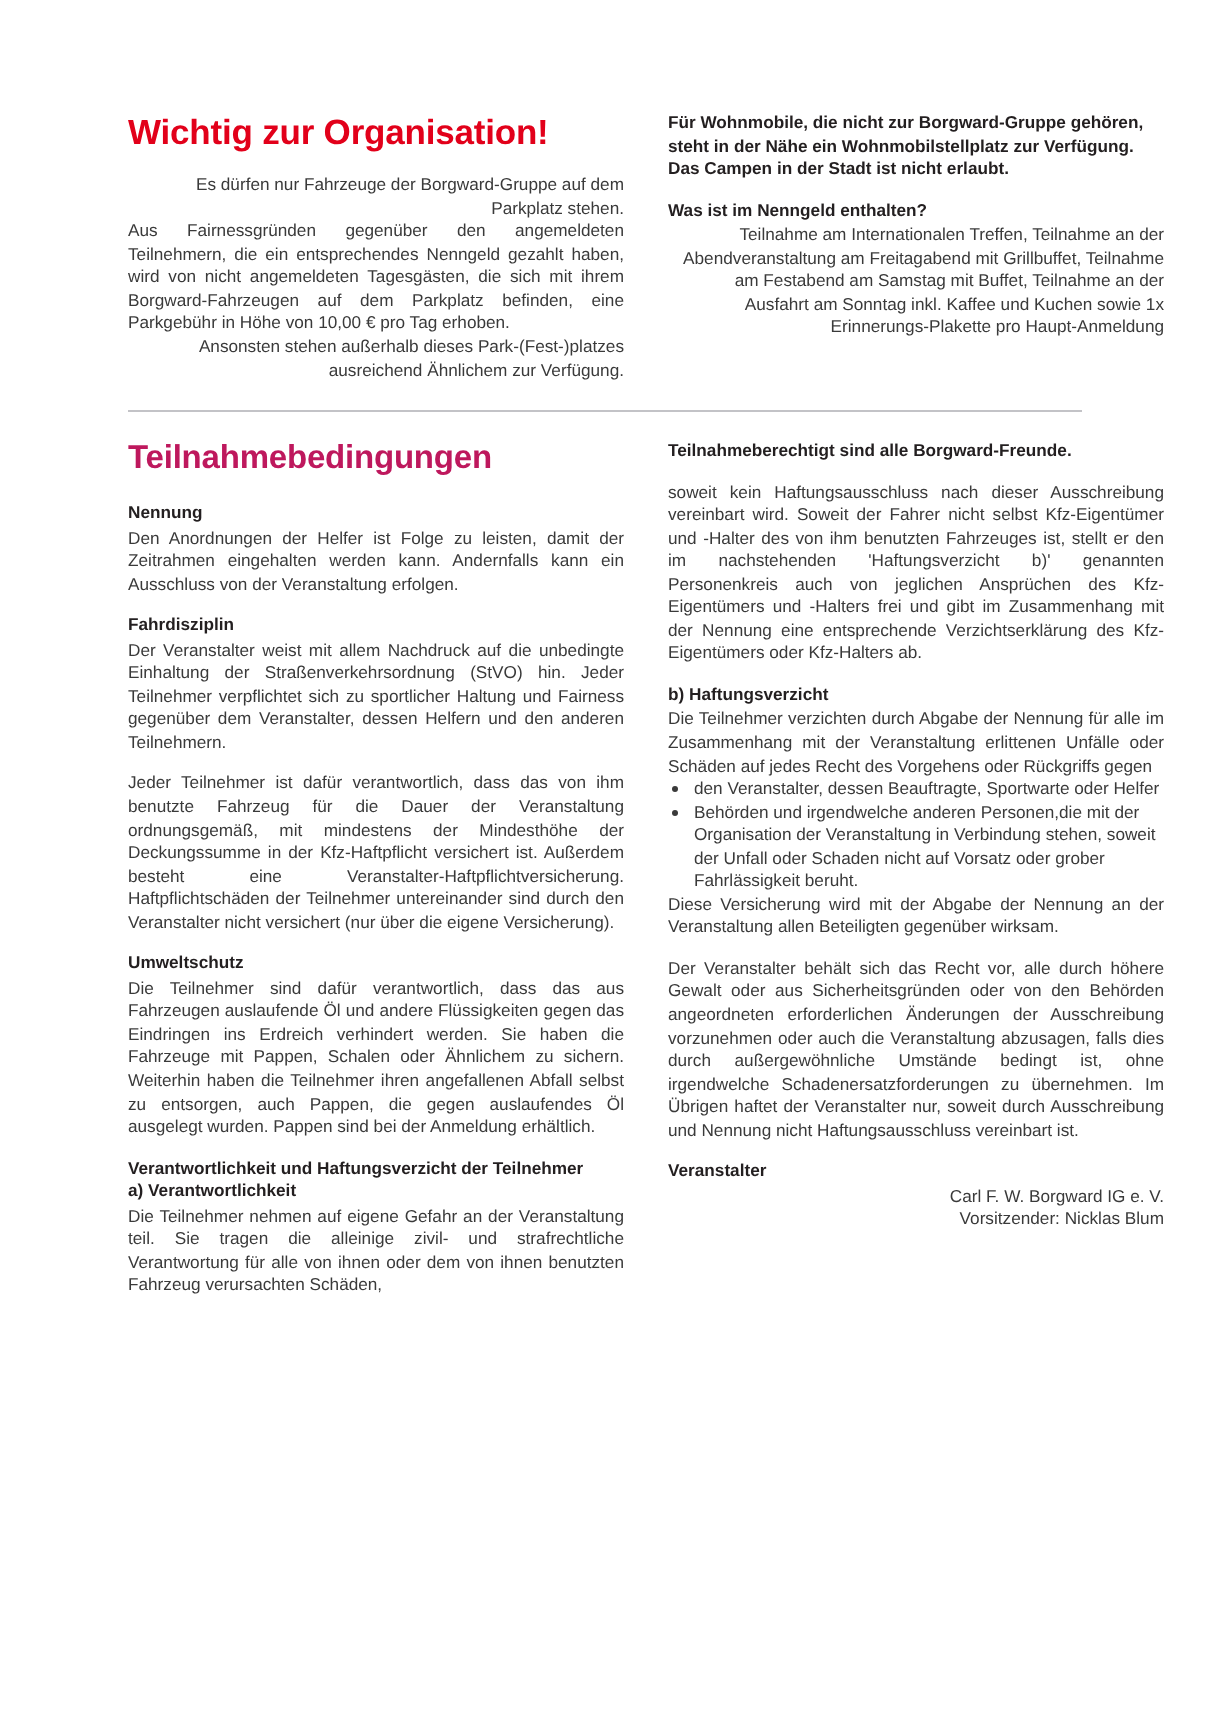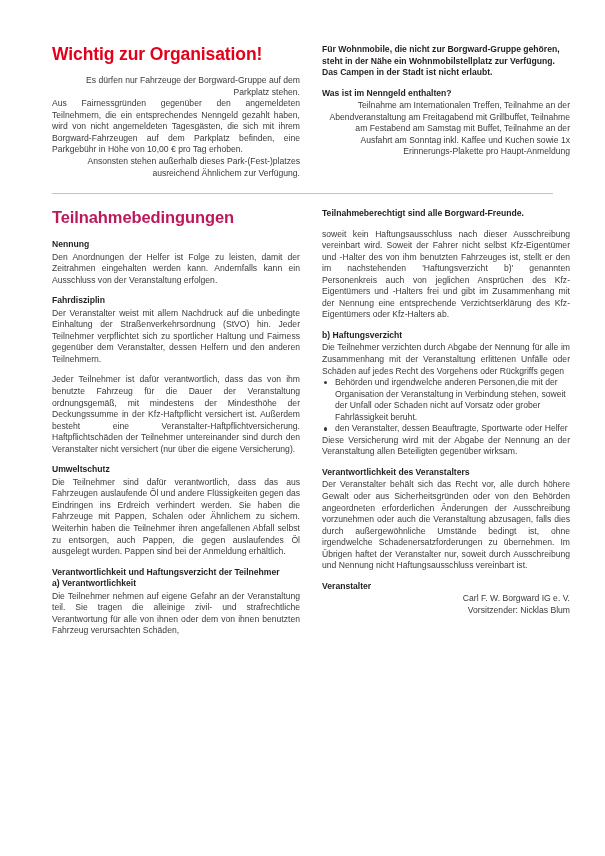--- a/index.html
+++ b/index.html
@@ -13,21 +13,21 @@
     font-family: "Liberation Sans", sans-serif;
     color: #2b2b2b;
     -webkit-font-smoothing: antialiased;
   }
 
   .page {
     position: relative;
     width: 605px;
     height: 686px;
     box-sizing: border-box;
-    padding: 4px;
+    padding: 16px;
     overflow: hidden;
   }
 
   
   .section {
     display: flex;
     gap: 22px;
     padding: 0 48px 0 48px;
     box-sizing: border-box;
   }
@@ -200,33 +200,32 @@
       <p class="body just">soweit kein Haftungsausschluss nach dieser Ausschreibung vereinbart wird. Soweit der Fahrer nicht selbst Kfz-Eigentümer und -Halter des von ihm benutzten Fahrzeuges ist, stellt er den im nachstehenden 'Haftungsverzicht b)' genannten Personenkreis auch von jeglichen Ansprüchen des Kfz-Eigentümers und -Halters frei und gibt im Zusammenhang mit der Nennung eine entsprechende Verzichtserklärung des Kfz-Eigentümers oder Kfz-Halters ab.</p>
 
       <div class="gap-md"></div>
 
       <p class="h-bold-lead">b) Haftungsverzicht</p>
       <p class="body just">Die Teilnehmer verzichten durch Abgabe der Nennung für alle im Zusammenhang mit der Veranstaltung erlittenen Unfälle oder Schäden auf jedes Recht des Vorgehens oder Rückgriffs gegen</p>
 
       <ul class="bullets">
         <li>
           <span class="dot"></span>
-          <span>Behörden und irgendwelche anderen Personen,die mit der Organisation der Veranstaltung in Verbindung stehen, soweit der Unfall oder Schaden nicht auf Vorsatz oder grober Fahrlässigkeit beruht.</span>
+          <span>den Veranstalter, dessen Beauftragte, Sportwarte oder Helfer</span>
         </li>
         <li>
           <span class="dot"></span>
-          <span>den Veranstalter, dessen Beauftragte, Sportwarte oder Helfer</span>
+          <span>Behörden und irgendwelche anderen Personen,die mit der Organisation der Veranstaltung in Verbindung stehen, soweit der Unfall oder Schaden nicht auf Vorsatz oder grober Fahrlässigkeit beruht.</span>
         </li>
       </ul>
 
       <p class="body just">Diese Versicherung wird mit der Abgabe der Nennung an der Veranstaltung allen Beteiligten gegenüber wirksam.</p>
 
       <div class="gap-md"></div>
 
-      <p class="h-bold-lead">Verantwortlichkeit des Veranstalters</p>
       <p class="body just">Der Veranstalter behält sich das Recht vor, alle durch höhere Gewalt oder aus Sicherheitsgründen oder von den Behörden angeordneten erforderlichen Änderungen der Ausschreibung vorzunehmen oder auch die Veranstaltung abzusagen, falls dies durch außergewöhnliche Umstände bedingt ist, ohne irgendwelche Schadenersatzforderungen zu übernehmen. Im Übrigen haftet der Veranstalter nur, soweit durch Ausschreibung und Nennung nicht Haftungsausschluss vereinbart ist.</p>
 
       <div class="gap-md"></div>
 
       <p class="h-bold-lead">Veranstalter</p>
       <p class="body">Carl F. W. Borgward IG e. V.</p>
       <p class="body">Vorsitzender: Nicklas Blum</p>
     </div>
   </div>
 

